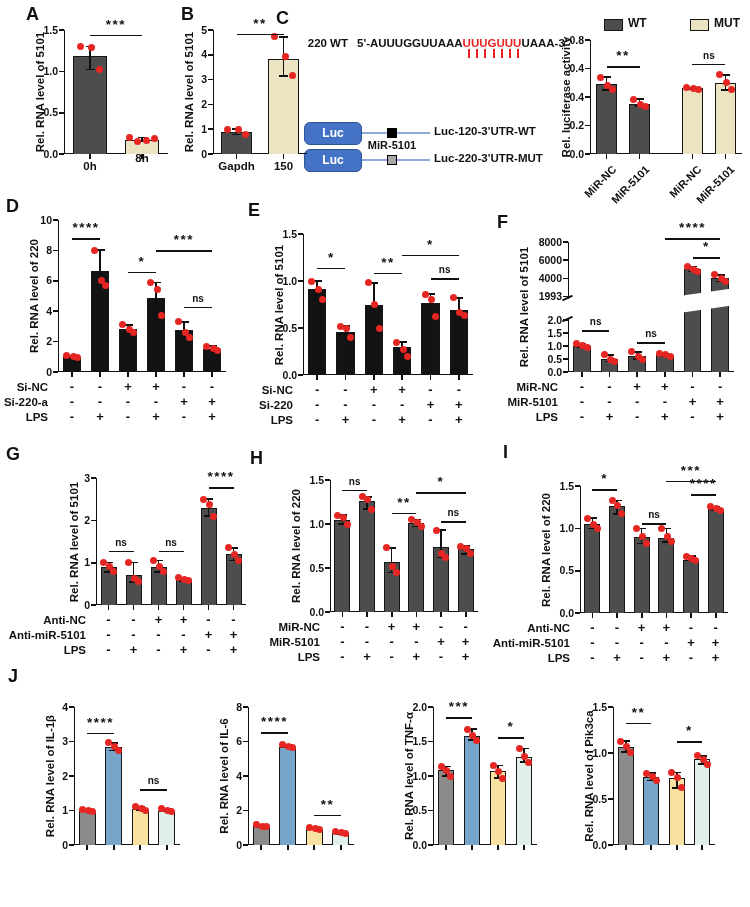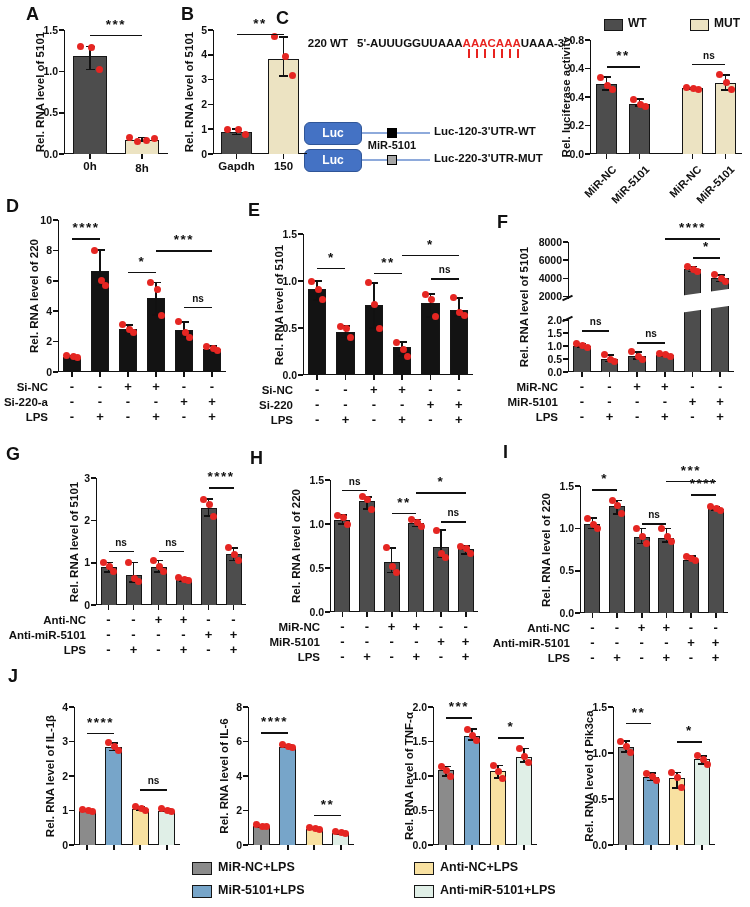--- a/index.html
+++ b/index.html
@@ -62,21 +62,21 @@
   <div class="plabel" id="pl-c">C</div>
   <div class="plabel" id="pl-d">D</div>
   <div class="plabel" id="pl-e">E</div>
   <div class="plabel" id="pl-f">F</div>
   <div class="plabel" id="pl-g">G</div>
   <div class="plabel" id="pl-h">H</div>
   <div class="plabel" id="pl-i">I</div>
   <div class="plabel" id="pl-j">J</div>
 
   <div id="panel-c-seq" style="position:absolute;">
-      <div class="seqrow"><span class="seqlab">220 WT</span><span class="seqpre">5'-AUUUGGUUAAA</span><span class="seqred">AAACAAA</span><span class="seqpost">UAAA-3'</span></div>
+      <div class="seqrow"><span class="seqlab">220 WT</span><span class="seqpre">5'-AUUUGGUUAAA</span><span class="seqred">UUUGUUU</span><span class="seqpost">UAAA-3'</span></div>
       <div class="matchtick" style="left: 176.071px; top: 19px;"></div>
       <div class="matchtick" style="left: 184.214px; top: 19px;"></div>
       <div class="matchtick" style="left: 192.357px; top: 19px;"></div>
       <div class="matchtick" style="left: 200.5px; top: 19px;"></div>
       <div class="matchtick" style="left: 208.643px; top: 19px;"></div>
       <div class="matchtick" style="left: 216.786px; top: 19px;"></div>
       <div class="matchtick" style="left: 224.929px; top: 19px;"></div>
     </div>
   <div id="luc-constructs">
       <div class="lucbox" style="left: 4px; top: 4px;">Luc</div>
@@ -114,21 +114,21 @@
       <div class="errcap" style="left: 107.5px; top: 120.8px;"></div>
       <div class="dot" style="left: 95.8536px; top: 113.967px;"></div>
       <div class="dot" style="left: 104.174px; top: 118.1px;"></div>
       <div class="dot" style="left: 112.826px; top: 117.273px;"></div>
       <div class="dot" style="left: 121.146px; top: 114.793px;"></div>
       <div class="sigline" style="left: 60px; top: 14.96px; width: 52px;"></div>
       <div class="sigstars" style="left: 86px; top: -3.04px;">***</div>
       <div class="xtick" style="left: 59.2px; top: 134px;"></div>
       <div class="xtick" style="left: 111.2px; top: 134px;"></div>
       <div class="xlab" style="left: 60px; top: 140px;">0h</div>
-      <div class="xlab" style="left: 112px; top: 142px;">8h</div>
+      <div class="xlab" style="left: 112px; top: 132px;">8h</div>
     </div>
   <div class="chart" style="left: 183px; top: 20px; width: 150px; height: 212px;">
       <div class="ylab" style="left: 6px; top: 72px;">Rel. RNA level of 5101</div>
       <div class="plot" style="left: 30px; top: 10px; width: 94px; height: 124px;"></div>
       <div class="ytick" style="left: 25px; top: 133.2px;"></div>
       <div class="yticklab" style="left: -10px; top: 127.5px;">0</div>
       <div class="ytick" style="left: 25px; top: 108.4px;"></div>
       <div class="yticklab" style="left: -10px; top: 102.7px;">1</div>
       <div class="ytick" style="left: 25px; top: 83.6px;"></div>
       <div class="yticklab" style="left: -10px; top: 77.9px;">2</div>
@@ -406,21 +406,21 @@
       <div class="yticklab" style="left: 30px; top: 137.5px;">0.0</div>
       <div class="ytick" style="left: 65px; top: 130.2px;"></div>
       <div class="yticklab" style="left: 30px; top: 124.5px;">0.5</div>
       <div class="ytick" style="left: 65px; top: 117.2px;"></div>
       <div class="yticklab" style="left: 30px; top: 111.5px;">1.0</div>
       <div class="ytick" style="left: 65px; top: 104.2px;"></div>
       <div class="yticklab" style="left: 30px; top: 98.5px;">1.5</div>
       <div class="ytick" style="left: 65px; top: 91.2px;"></div>
       <div class="yticklab" style="left: 30px; top: 85.5px;">2.0</div>
       <div class="ytick" style="left: 65px; top: 67.8px;"></div>
-      <div class="yticklab" style="left: 30px; top: 62.1px;">2000</div>
+      <div class="yticklab" style="left: 30px; top: 62.1px;">1993</div>
       <div class="ytick" style="left: 65px; top: 49.6px;"></div>
       <div class="yticklab" style="left: 30px; top: 43.9px;">4000</div>
       <div class="ytick" style="left: 65px; top: 31.4px;"></div>
       <div class="yticklab" style="left: 30px; top: 25.7px;">6000</div>
       <div class="ytick" style="left: 65px; top: 13.2px;"></div>
       <div class="yticklab" style="left: 30px; top: 7.5px;">8000</div>
       <div class="bar" style="left: 74.98px; top: 118px; width: 17.7067px; height: 26px; background: rgb(77, 77, 77);"></div>
       <div class="bar" style="left: 102.647px; top: 131px; width: 17.7067px; height: 13px; background: rgb(77, 77, 77);"></div>
       <div class="bar" style="left: 130.313px; top: 128.4px; width: 17.7067px; height: 15.6px; background: rgb(77, 77, 77);"></div>
       <div class="bar" style="left: 157.98px; top: 127.1px; width: 17.7067px; height: 16.9px; background: rgb(77, 77, 77);"></div>
@@ -959,23 +959,13 @@
       <div class="sigline" style="left: 57.75px; top: 34.64px; width: 25.5px;"></div>
       <div class="sigstars" style="left: 70.5px; top: 16.64px;">**</div>
       <div class="sigline" style="left: 108.75px; top: 53.04px; width: 25.5px;"></div>
       <div class="sigstars" style="left: 121.5px; top: 35.04px;">*</div>
       <div class="xtick" style="left: 56.95px; top: 157px;"></div>
       <div class="xtick" style="left: 82.45px; top: 157px;"></div>
       <div class="xtick" style="left: 107.95px; top: 157px;"></div>
       <div class="xtick" style="left: 133.45px; top: 157px;"></div>
     </div>
 
-  <div id="legend-j">
-      <div class="legswatch" style="left: 0px; top: 0px; background: rgb(139, 139, 139);"></div>
-      <div class="leglab" style="left: 26px; top: -2px;">MiR-NC+LPS</div>
-      <div class="legswatch" style="left: 0px; top: 23px; background: rgb(119, 165, 201);"></div>
-      <div class="leglab" style="left: 26px; top: 21px;">MiR-5101+LPS</div>
-      <div class="legswatch" style="left: 222px; top: 0px; background: rgb(248, 225, 161);"></div>
-      <div class="leglab" style="left: 248px; top: -2px;">Anti-NC+LPS</div>
-      <div class="legswatch" style="left: 222px; top: 23px; background: rgb(224, 239, 231);"></div>
-      <div class="leglab" style="left: 248px; top: 21px;">Anti-miR-5101+LPS</div>
-    </div>
 </div>
 
 </body></html>

